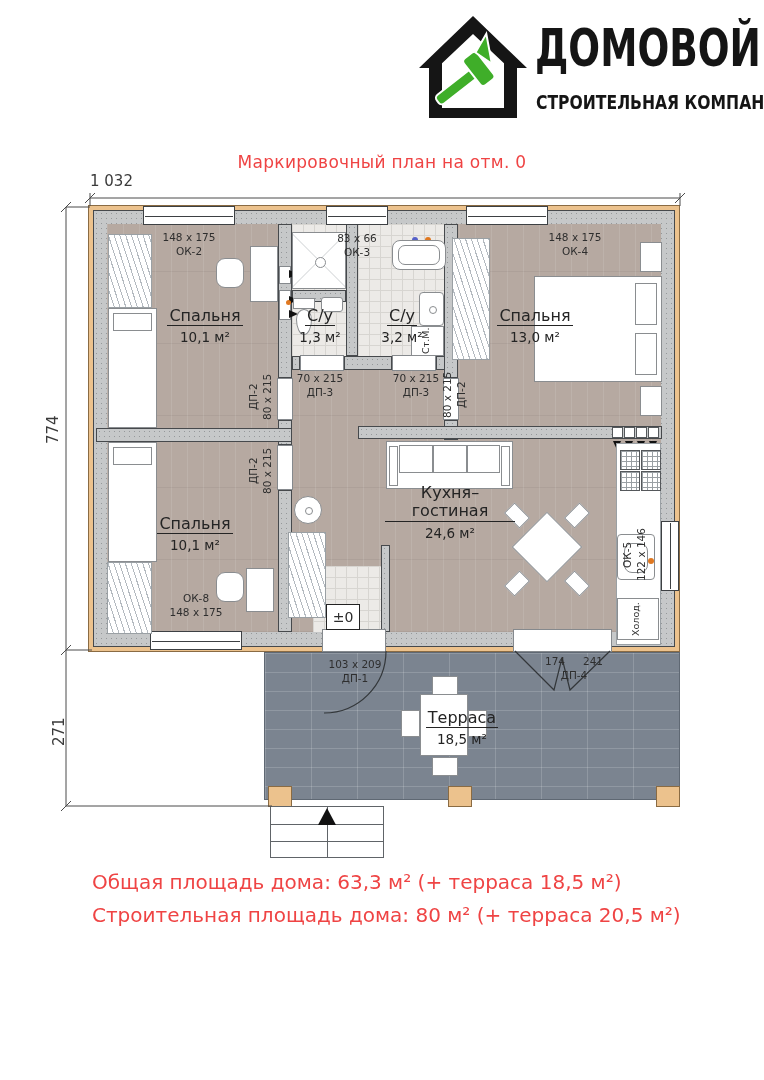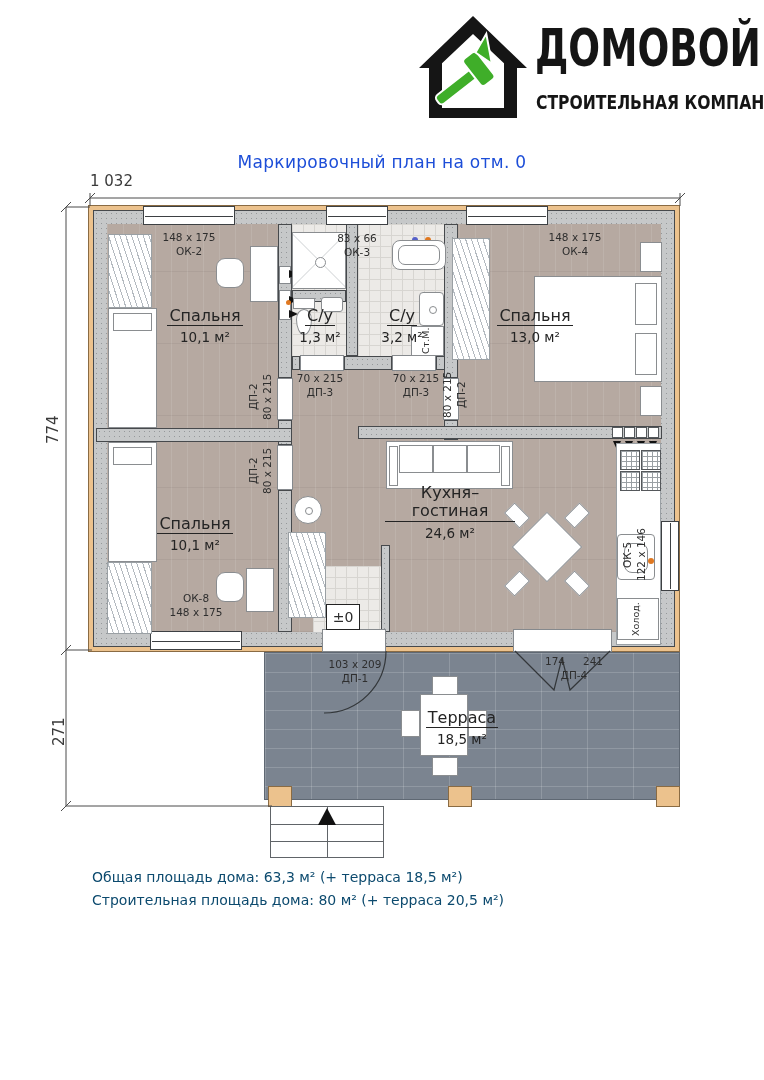--- a/index.html
+++ b/index.html
@@ -48,22 +48,22 @@
   .dimtxt{position:absolute;font-size:15px;color:#3a3a3a;text-align:left}
   .vdim{position:absolute;writing-mode:vertical-rl;transform:rotate(180deg);font-size:15px;color:#3a3a3a;text-align:center}
   .tri-up{width:0;height:0;border-left:9px solid transparent;border-right:9px solid transparent;border-bottom:17px solid #111}
   .tri-down{position:absolute;width:0;height:0;border-left:4.5px solid transparent;border-right:4.5px solid transparent;border-top:9px solid #111}
   .tri-right{position:absolute;width:0;height:0;border-top:4.5px solid transparent;border-bottom:4.5px solid transparent;border-left:9px solid #111}
   .level{background:#fff;border:1.5px solid #222;font-size:14px;display:flex;align-items:center;justify-content:center}
   .brand-name{position:absolute;font-weight:bold;font-size:52px;line-height:1;color:#151515;
         transform:scaleX(.72);transform-origin:left top;white-space:nowrap;letter-spacing:0}
   .brand-sub{position:absolute;font-weight:bold;font-size:20px;line-height:1;color:#151515;
         transform:scaleX(.78);transform-origin:left top;white-space:nowrap}
-  .title{position:absolute;font-size:17px;text-align:center;color:#1d4ed8;letter-spacing:.3px}
-  .summary{position:absolute;font-size:14px;line-height:1.65;color:#0c4a6e}
+  .title{position:absolute;font-size:17px;text-align:center;color:#ef4444;letter-spacing:.3px}
+  .summary{position:absolute;font-size:20px;line-height:1.65;color:#ef4444}
 </style>
 </head>
 <body>
 
 <div id="stage">
 
   <svg class="el" style="left:413px;top:6px" width="120" height="118" viewBox="0 0 120 118">
     <path d="M6 62 L60 10 L114 62 L96 62 L60 28 L24 62 Z" fill="#151515"></path>
     <rect x="16" y="56" width="13" height="56" fill="#151515"></rect>
     <rect x="91" y="56" width="13" height="56" fill="#151515"></rect>

